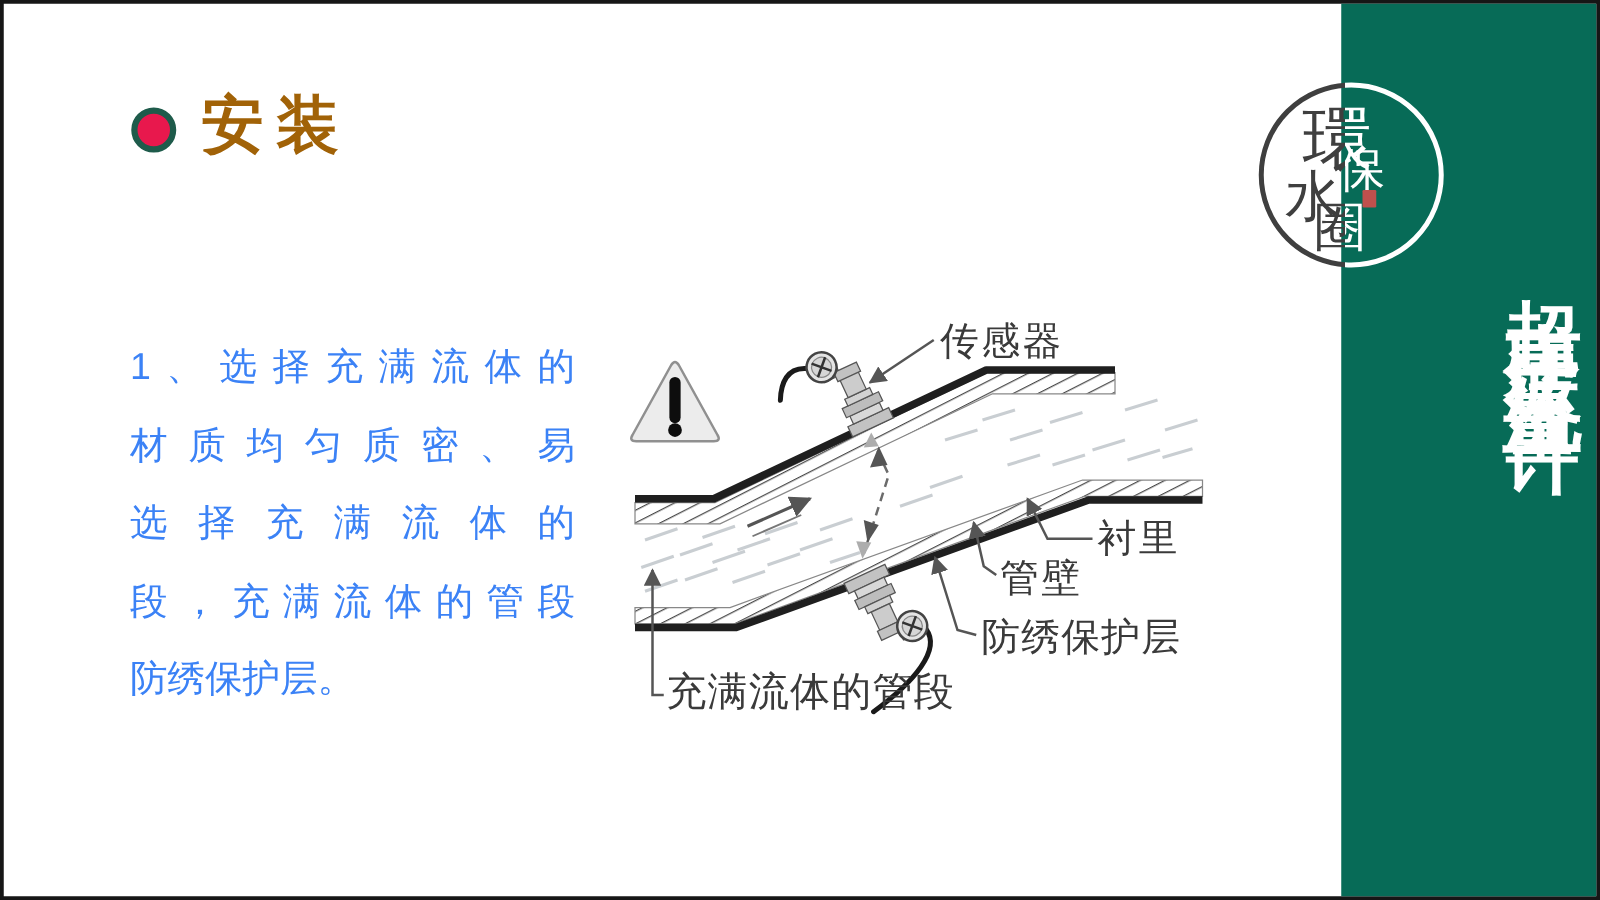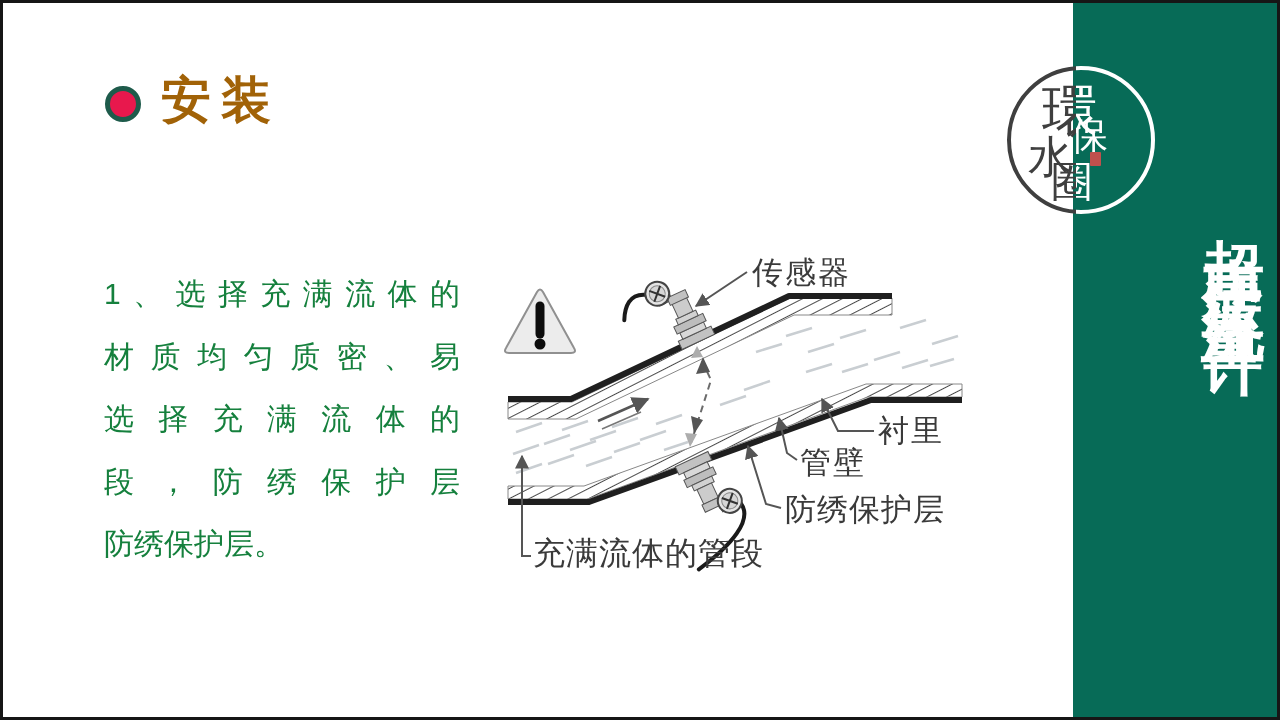--- a/index.html
+++ b/index.html
@@ -30,21 +30,21 @@
     width:36px;height:36px;border-radius:50%;
     background:#E8184D;border:5px solid #1E5B4B;box-sizing:border-box;
   }
   .page-title{
     position:absolute;left:158px;top:64px;
     font-size:50px;font-weight:700;letter-spacing:10px;color:#a16207;
   }
   
   .body-text{
     position:absolute;left:101px;top:260px;width:356px;
-    font-size:30px;line-height:62.5px;color:#15803d;
+    font-size:30px;line-height:62.5px;color:#3b82f6;
   }
   .body-line{text-align:justify;text-align-last:justify;white-space:nowrap;}
   .body-line:last-child{text-align-last:left;}
   
   .diagram{position:absolute;left:487px;top:237px;width:480px;height:340px;}
   .logo{position:absolute;left:992px;top:52px;width:180px;height:170px;}
   svg text{font-family:"Liberation Sans",sans-serif;}
   .logo svg text{font-family:"Liberation Serif",serif;}
 </style>
 </head>
@@ -56,21 +56,21 @@
     <div class="sidebar-title">超声波流量计</div>
   </div>
 
   <div class="bullet"></div>
   <div class="page-title">安装</div>
 
   <div class="body-text">
     <div class="body-line">1、选择充满流体的</div>
     <div class="body-line">材质均匀质密、易</div>
     <div class="body-line">选择充满流体的</div>
-    <div class="body-line">段，防绣保护层</div>
+    <div class="body-line">段，充满流体的管段</div>
     <div class="body-line">防绣保护层。</div>
   </div>
 
   <div class="diagram">
     <svg width="480" height="340" viewBox="490 240 480 340">
       <defs>
         <pattern id="hatch" patternUnits="userSpaceOnUse" width="9" height="9" patternTransform="rotate(63)">
           <line x1="0" y1="0" x2="0" y2="9" stroke="#4a4a4a" stroke-width="2"></line>
         </pattern>
         <marker id="arrowD" viewBox="0 0 10 10" refX="9" refY="5" markerWidth="7" markerHeight="7" orient="auto">

